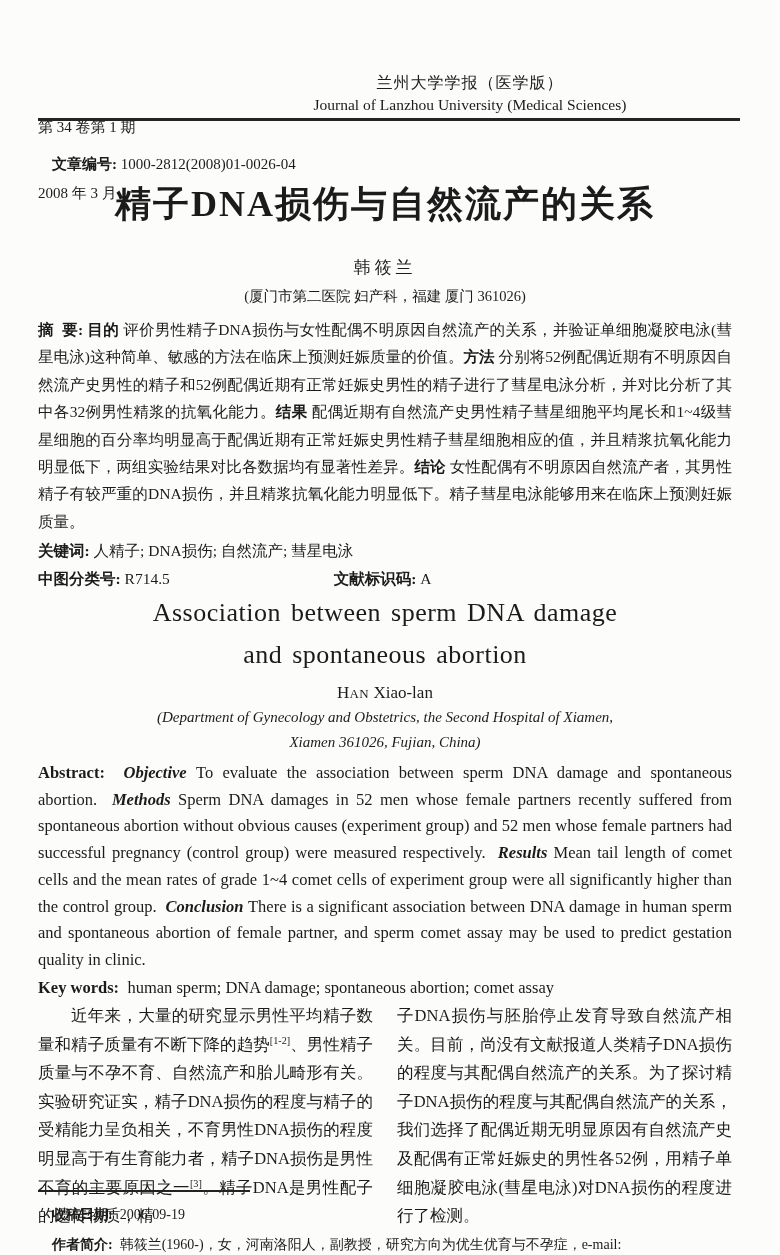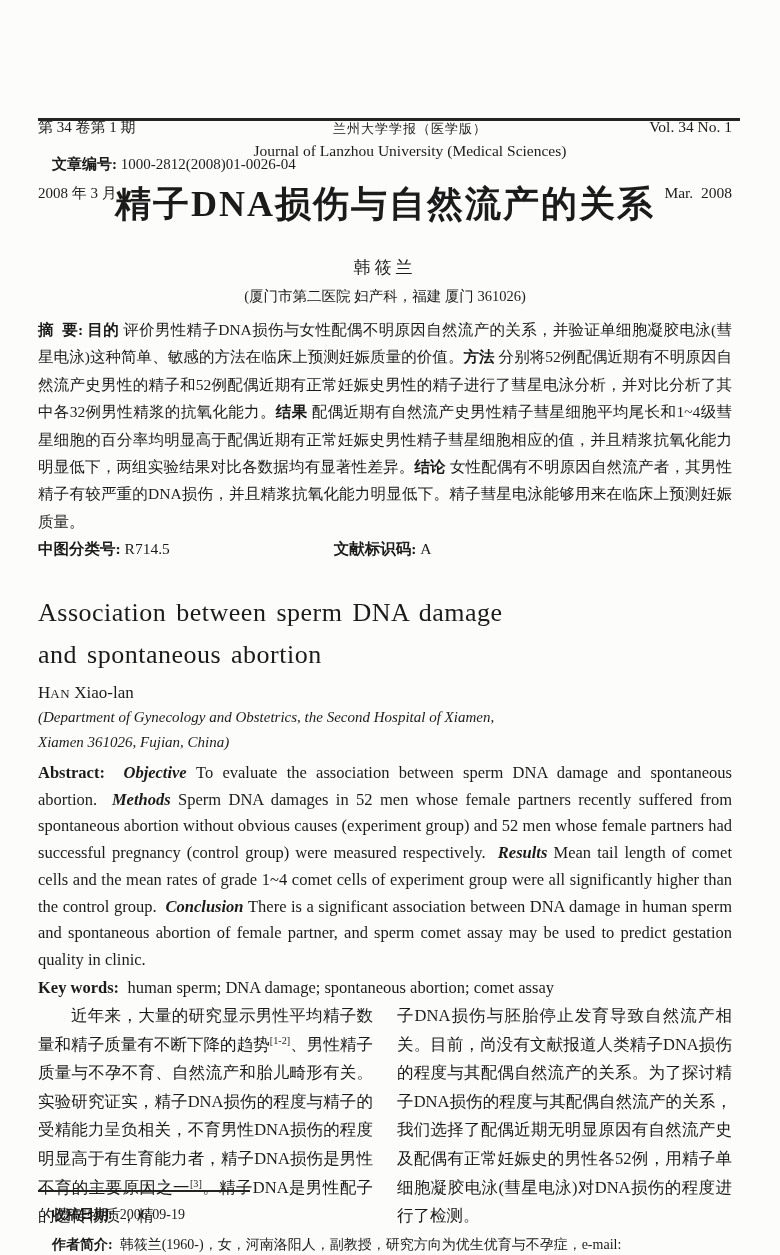--- a/index.html
+++ b/index.html
@@ -11,21 +11,21 @@
     color:#1b1b1b;
     font-family:"Liberation Serif","DejaVu Serif",serif;
     overflow:hidden;
   }
   .abs{position:absolute;left:38px;width:694px;}
 
   
   .jheader{top:72px;display:flex;align-items:flex-start;}
   .jh-left{width:170px;font-size:15px;line-height:22px;white-space:pre-wrap;}
   .jh-center{flex:1;text-align:center;}
-  .jh-center .cn{font-size:13px;line-height:22px;letter-spacing:1px;margin-top:46px;}
+  .jh-center .cn{font-size:16px;line-height:22px;letter-spacing:1px;}
   .jh-center .en{font-size:15.5px;line-height:22px;}
   .jh-right{width:120px;text-align:right;font-size:15.5px;line-height:22px;white-space:pre-wrap;}
   .jrule{top:118px;left:38px;width:702px;border-top:3px solid #242424;}
 
   
   .article-id{top:155px;padding-left:14px;font-size:15px;}
   .b{font-weight:bold;}
   .bi{font-weight:bold;font-style:italic;}
   .lbl{font-weight:bold;white-space:pre-wrap;}
 
@@ -35,21 +35,21 @@
   .affil-cn{top:287px;text-align:center;font-size:14.5px;}
 
   
   .cn-block{top:316px;font-size:15.5px;line-height:27.4px;}
   .cn-abstract{text-align:justify;}
   .cn-abstract span{white-space:pre-wrap;margin-top:16px;}
   .kw-line{margin-top:2px;}
   .clc-line .second{margin-left:160px;}
 
   
-  .en-head{top:592px;text-align:left;}
+  .en-head{top:592px;text-align:center;}
   .title-en{font-size:26px;line-height:42px;letter-spacing:0.5px;word-spacing:3px;}
   .author-en{margin-top:6px;font-size:17px;line-height:22px;}
   .author-en .sc-rest{font-size:13px;letter-spacing:0.5px;}
   .affil-en{font-style:italic;font-size:15px;line-height:25px;}
 
   
   .en-abstract{top:760px;font-size:16.5px;line-height:26.7px;text-align:justify;}
   .en-abstract .seg span{white-space:pre-wrap;}
   .kw-en{margin-top:1px;}
 
@@ -71,37 +71,36 @@
 
   <div class="abs jheader">
     <div class="jh-left">
       <div>第 34 卷第 1 期</div>
       <div>2008 年 3 月</div>
     </div>
     <div class="jh-center">
       <div class="cn">兰州大学学报（医学版）</div>
       <div class="en">Journal of Lanzhou University (Medical Sciences)</div>
     </div>
-    <div class="jh-right">
-      <div>Vol. 34 No. 1</div>
-      <div>Mar.  2008</div>
-    </div>
   </div>
   <div class="abs jrule"></div>
 
   <div class="abs article-id">
     <span class="lbl">文章编号: </span><span>1000-2812(2008)01-0026-04</span>
   </div>
 
   <div class="abs title-cn">精子DNA损伤与自然流产的关系</div>
   <div class="abs author-cn">韩筱兰</div>
   <div class="abs affil-cn">(厦门市第二医院 妇产科，福建 厦门  361026)</div>
 
   <div class="abs cn-block">
     <div class="cn-abstract seg"><span class="b">摘  要: </span><span class="b">目的 </span><span>评价男性精子DNA损伤与女性配偶不明原因自然流产的关系，并验证单细胞凝胶电泳(彗星电泳)这种简单、敏感的方法在临床上预测妊娠质量的价值。</span><span class="b">方法 </span><span>分别将52例配偶近期有不明原因自然流产史男性的精子和52例配偶近期有正常妊娠史男性的精子进行了彗星电泳分析，并对比分析了其中各32例男性精浆的抗氧化能力。</span><span class="b">结果 </span><span>配偶近期有自然流产史男性精子彗星细胞平均尾长和1~4级彗星细胞的百分率均明显高于配偶近期有正常妊娠史男性精子彗星细胞相应的值，并且精浆抗氧化能力明显低下，两组实验结果对比各数据均有显著性差异。</span><span class="b">结论 </span><span>女性配偶有不明原因自然流产者，其男性精子有较严重的DNA损伤，并且精浆抗氧化能力明显低下。精子彗星电泳能够用来在临床上预测妊娠质量。</span></div>
+    <div class="kw-line">
+      <span class="lbl">关键词: </span><span>人精子; DNA损伤; 自然流产; 彗星电泳</span>
+    </div>
     <div class="clc-line">
       <span class="lbl">中图分类号: </span><span>R714.5</span>
       <span class="second lbl">文献标识码: </span><span>A</span>
     </div>
   </div>
 
   <div class="abs en-head">
     <div class="title-en">Association between sperm DNA damage</div>
     <div class="title-en">and spontaneous abortion</div>
     <div class="author-en"><span>H</span><span class="sc-rest">AN</span><span> Xiao-lan</span></div>

